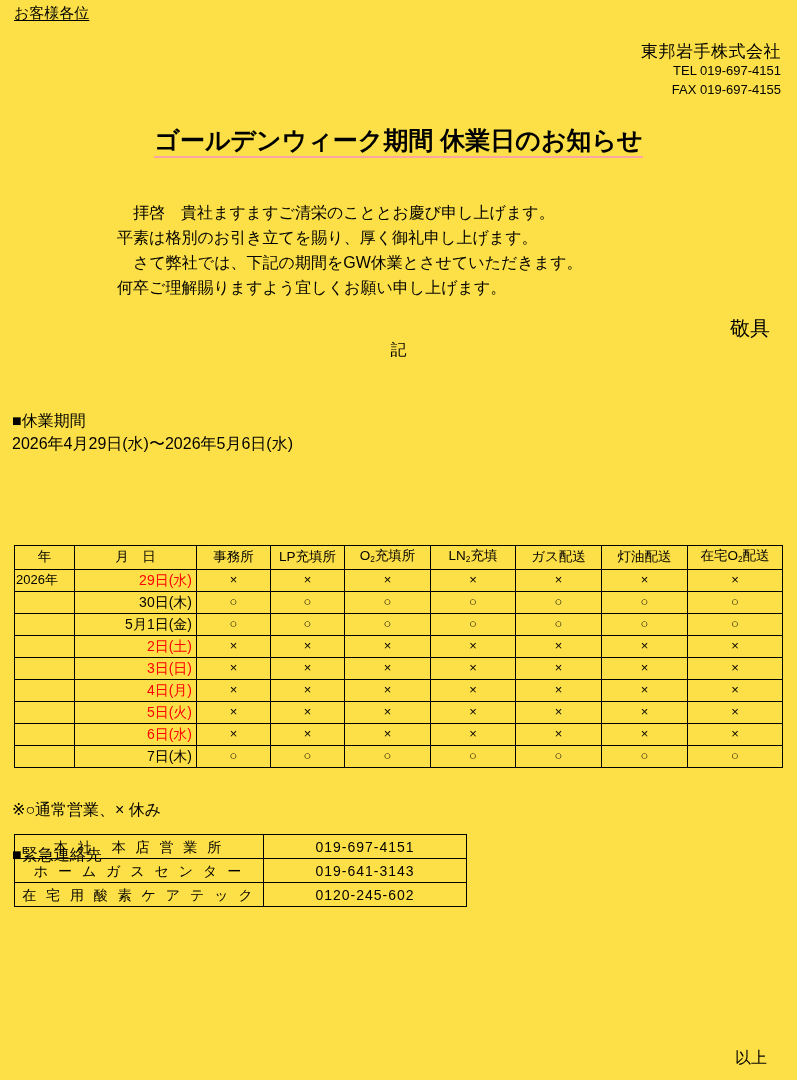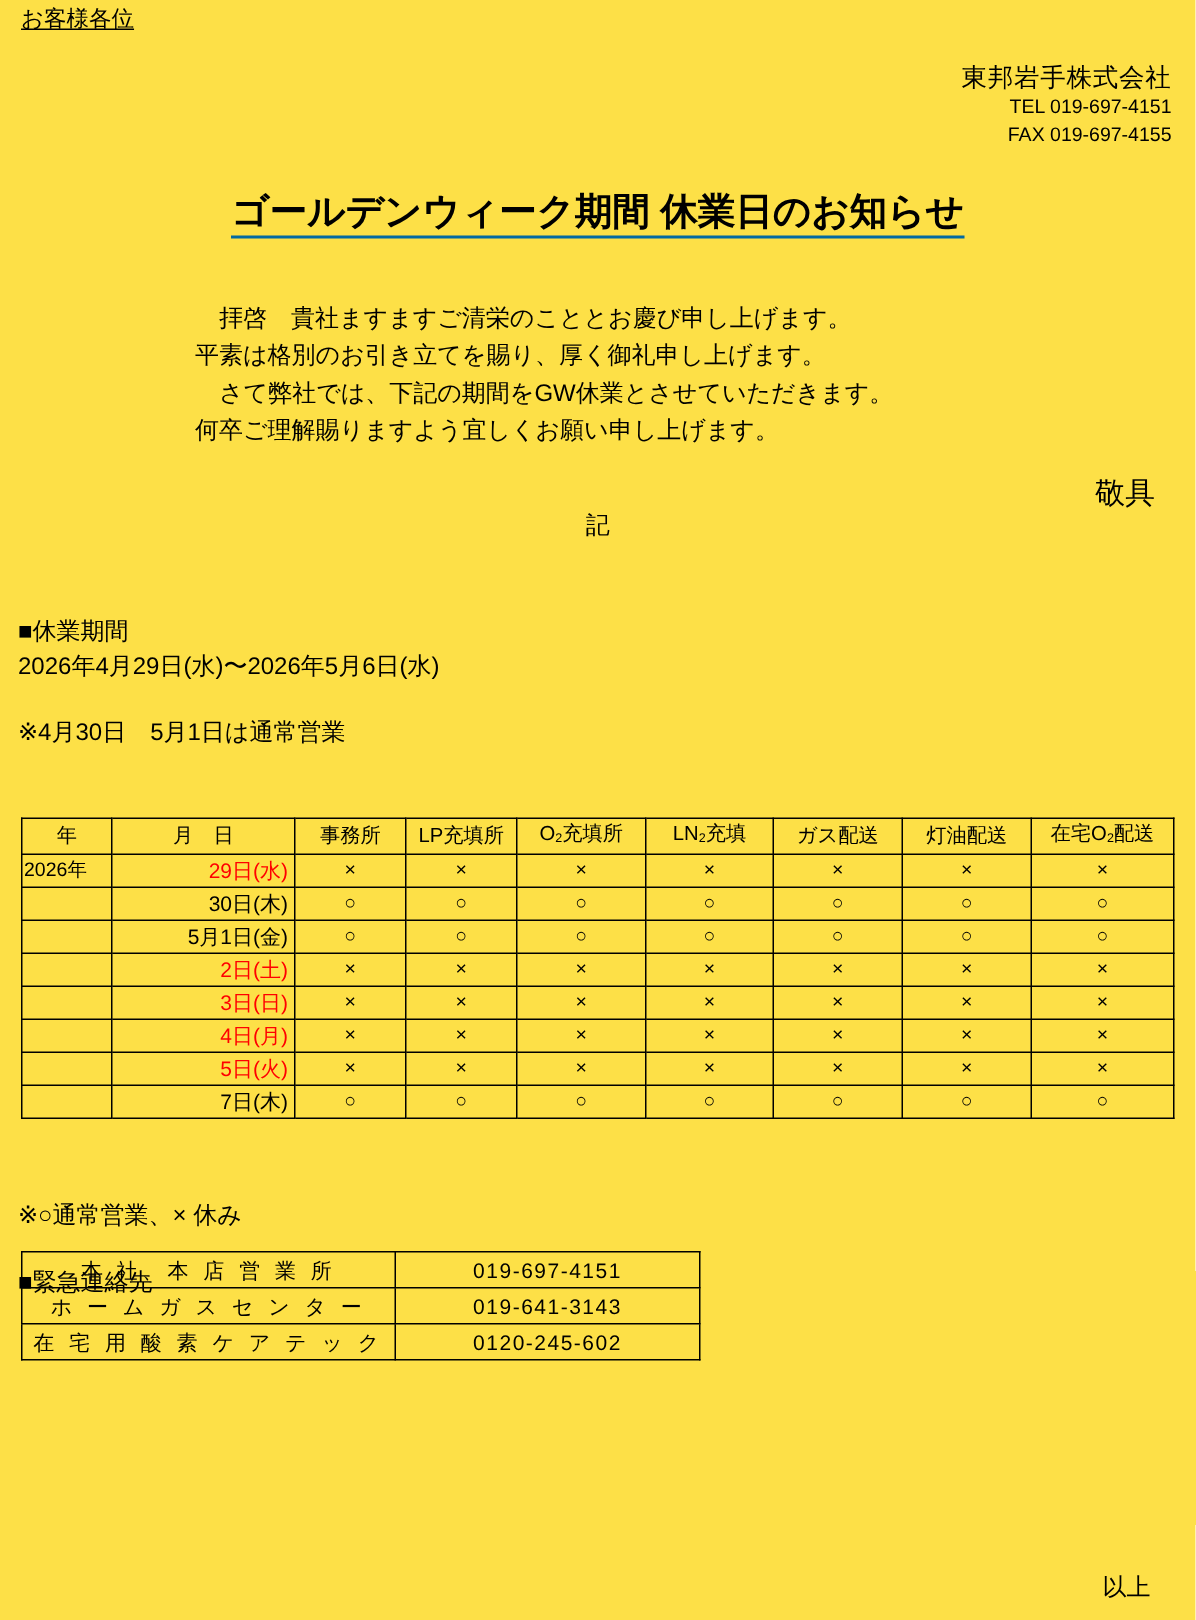--- a/index.html
+++ b/index.html
@@ -53,28 +53,28 @@
     position: absolute;
     left: 0;
     top: 124px;
     width: 797px;
     text-align: center;
     font-size: 25px;
     font-weight: bold;
     letter-spacing: 0px;
   }
   .doc-title span {
-    border-bottom: 2px solid #0369a1;
+    border-bottom: 2px solid #fca5a5;
     padding-bottom: 2px;
   }
 
   
   .body-text {
     position: absolute;
-    left: 130px;
+    left: 117px;
     top: 200px;
     font-size: 16px;
     line-height: 25px;
     white-space: pre;
   }
 
   .closing-keigu {
     position: absolute;
     right: 27px;
     top: 315px;
@@ -228,21 +228,20 @@
   <div class="body-text">　拝啓　貴社ますますご清栄のこととお慶び申し上げます。
 平素は格別のお引き立てを賜り、厚く御礼申し上げます。
 　さて弊社では、下記の期間をGW休業とさせていただきます。
 何卒ご理解賜りますよう宜しくお願い申し上げます。</div>
 
   <div class="closing-keigu">敬具</div>
   <div class="ki-mark">記</div>
 
   <div class="section-period-head">■休業期間</div>
   <div class="section-period-range">2026年4月29日(水)〜2026年5月6日(水)</div>
-  <div class="section-period-note">※4月30日　5月1日は通常営業</div>
 
   <table class="schedule-table">
     <colgroup>
       <col class="col-year">
         <col class="col-date">
         <col class="col-office">
         <col class="col-lp">
       <col class="col-o2">
         <col class="col-ln2">
         <col class="col-gas">
@@ -335,20 +334,31 @@
           <td><span class="mark">×</span></td>
           <td><span class="mark">×</span></td>
           <td><span class="mark">×</span></td>
           <td><span class="mark">×</span></td>
           <td><span class="mark">×</span></td>
           <td><span class="mark">×</span></td>
           <td><span class="mark">×</span></td>
         </tr>
         <tr>
           <td class="cell-year"></td>
+          <td class="cell-date holiday">6日(水)</td>
+          <td><span class="mark">×</span></td>
+          <td><span class="mark">×</span></td>
+          <td><span class="mark">×</span></td>
+          <td><span class="mark">×</span></td>
+          <td><span class="mark">×</span></td>
+          <td><span class="mark">×</span></td>
+          <td><span class="mark">×</span></td>
+        </tr>
+        <tr>
+          <td class="cell-year"></td>
           <td class="cell-date">7日(木)</td>
           <td><span class="mark">○</span></td>
           <td><span class="mark">○</span></td>
           <td><span class="mark">○</span></td>
           <td><span class="mark">○</span></td>
           <td><span class="mark">○</span></td>
           <td><span class="mark">○</span></td>
           <td><span class="mark">○</span></td>
         </tr>
       </tbody>

